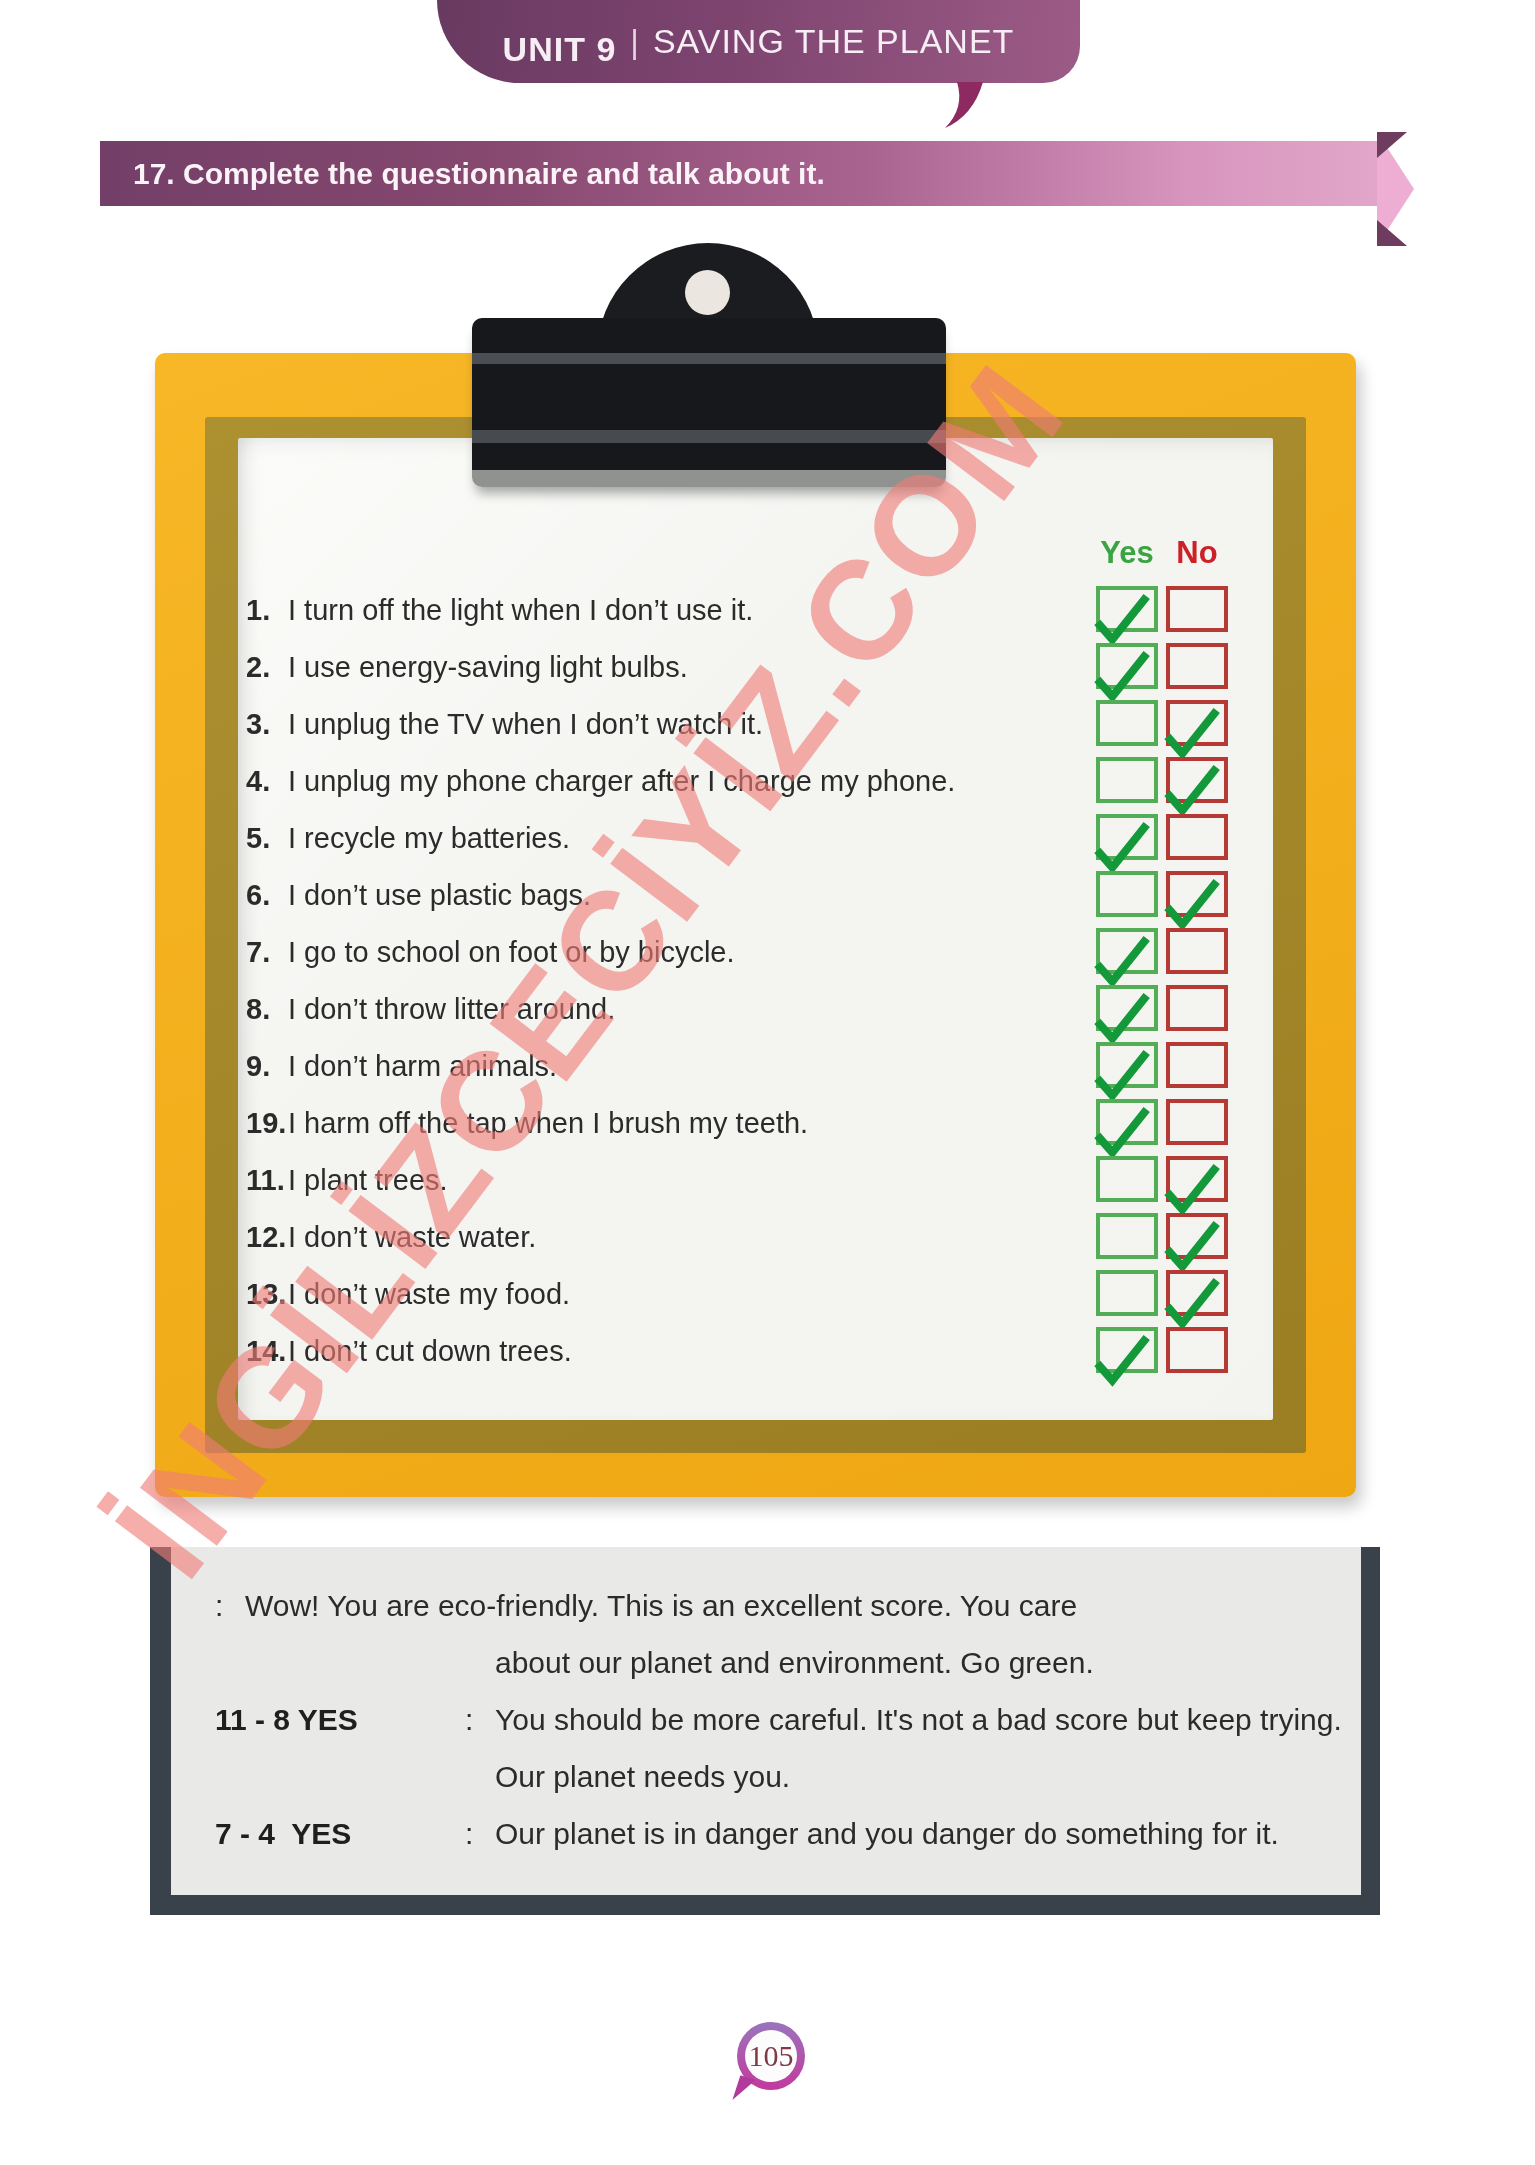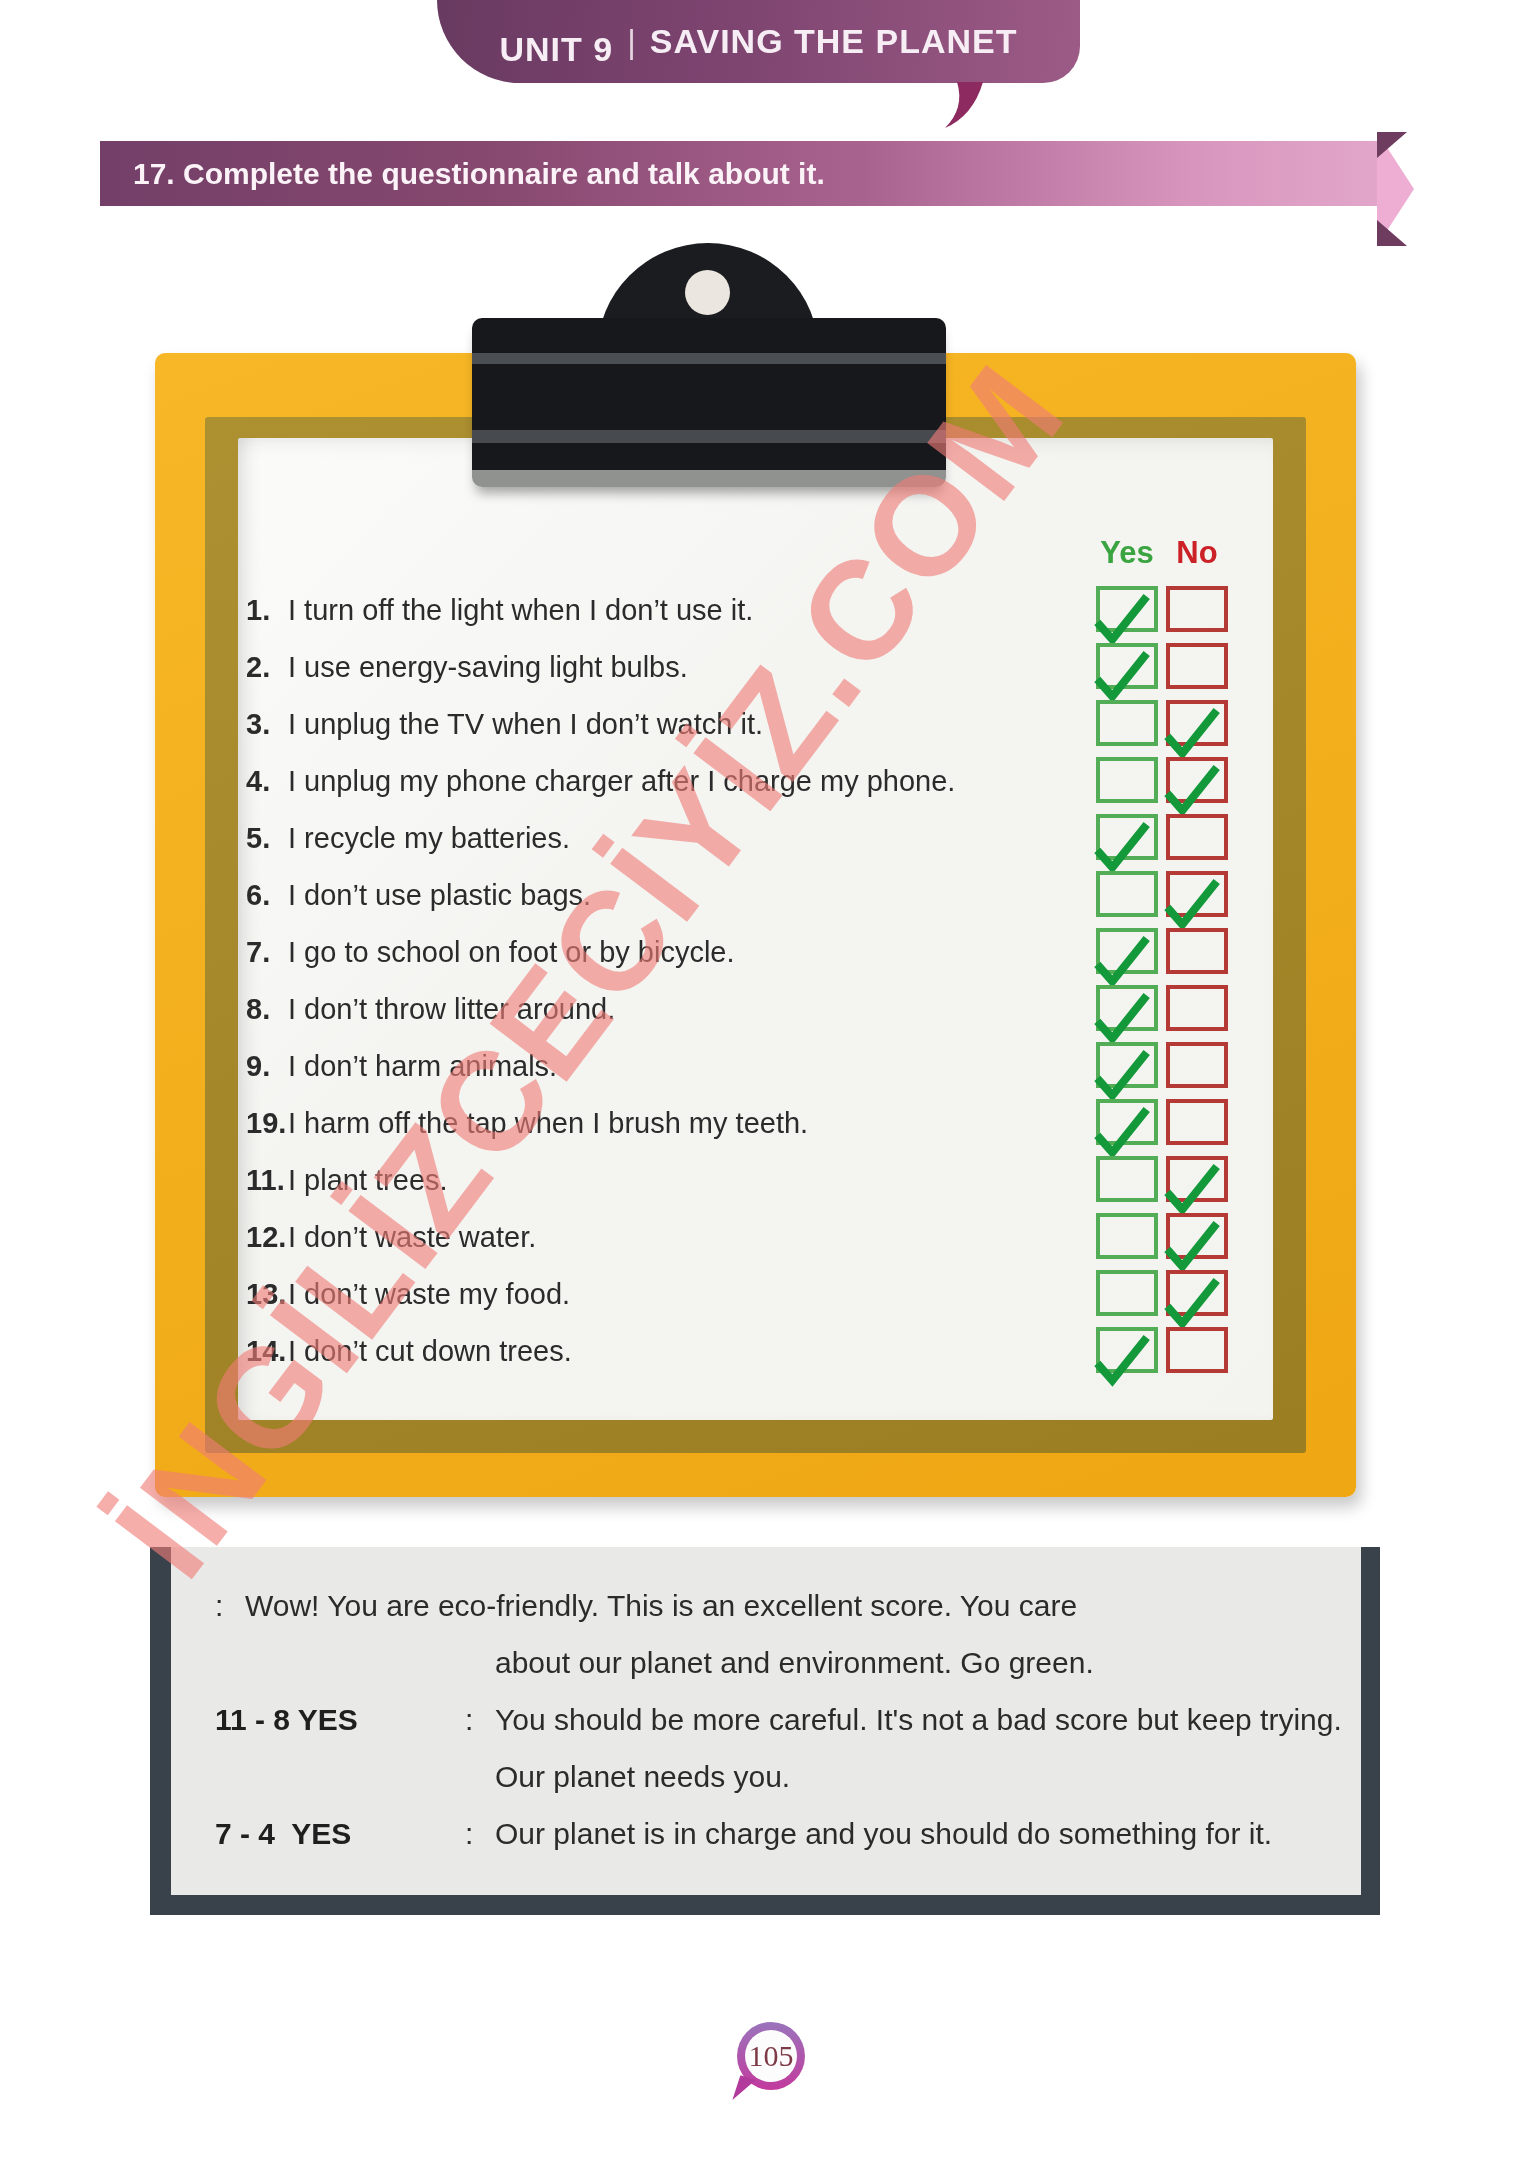--- a/index.html
+++ b/index.html
@@ -15,21 +15,21 @@
   
   .unit-bubble {
     position:absolute; left:437px; top:0; width:643px; height:83px;
     background:linear-gradient(95deg,#693a61 0%,#7d4470 45%,#9c5b86 100%);
     border-radius:0 0 42px 95px;
     display:flex; align-items:center; justify-content:center;
     color:#f6eef4; font-size:34px; z-index:5;
   }
   .unit-bubble .unit-label { font-weight:bold; letter-spacing:1px;margin-top:16px; }
   .unit-bubble .unit-sep { margin:0 14px; font-weight:200; opacity:.85; font-size:33px; }
-  .unit-bubble .unit-title { font-weight:700; letter-spacing:1px; }
+  .unit-bubble .unit-title { font-weight:400; letter-spacing:1px; }
   .unit-tail { position:absolute; left:945px; top:82px; z-index:5; }
 
   
   .task-banner {
     position:absolute; left:100px; top:141px; width:1277px; height:65px;
     background:linear-gradient(90deg,#733f68 0%,#86486f 30%,#a9638f 60%,#d795bd 85%,#e2a6ca 100%);
     display:flex; align-items:center; padding-left:33px;
     color:#fbf3f8; font-size:30px; font-weight:bold; z-index:5;
   }
   .task-arrow { position:absolute; left:1377px; top:132px; width:40px; height:114px; z-index:5; }
@@ -391,21 +391,21 @@
         <span class="score-label"></span>
         <span class="score-colon"></span>
         <span class="score-text">Our planet needs you.</span>
       </div>
     </div>
 
     <div class="score-entry">
       <div class="score-line">
         <span class="score-label">7 - 4  YES</span>
         <span class="score-colon">:</span>
-        <span class="score-text">Our planet is in charge and you should do something for it.</span>
+        <span class="score-text">Our planet is in danger and you danger do something for it.</span>
       </div>
 
     </div>
   </div>
 
 <div class="page-bubble">
   <div class="inner">105</div>
   <div class="page-tail"></div>
 </div>
 

